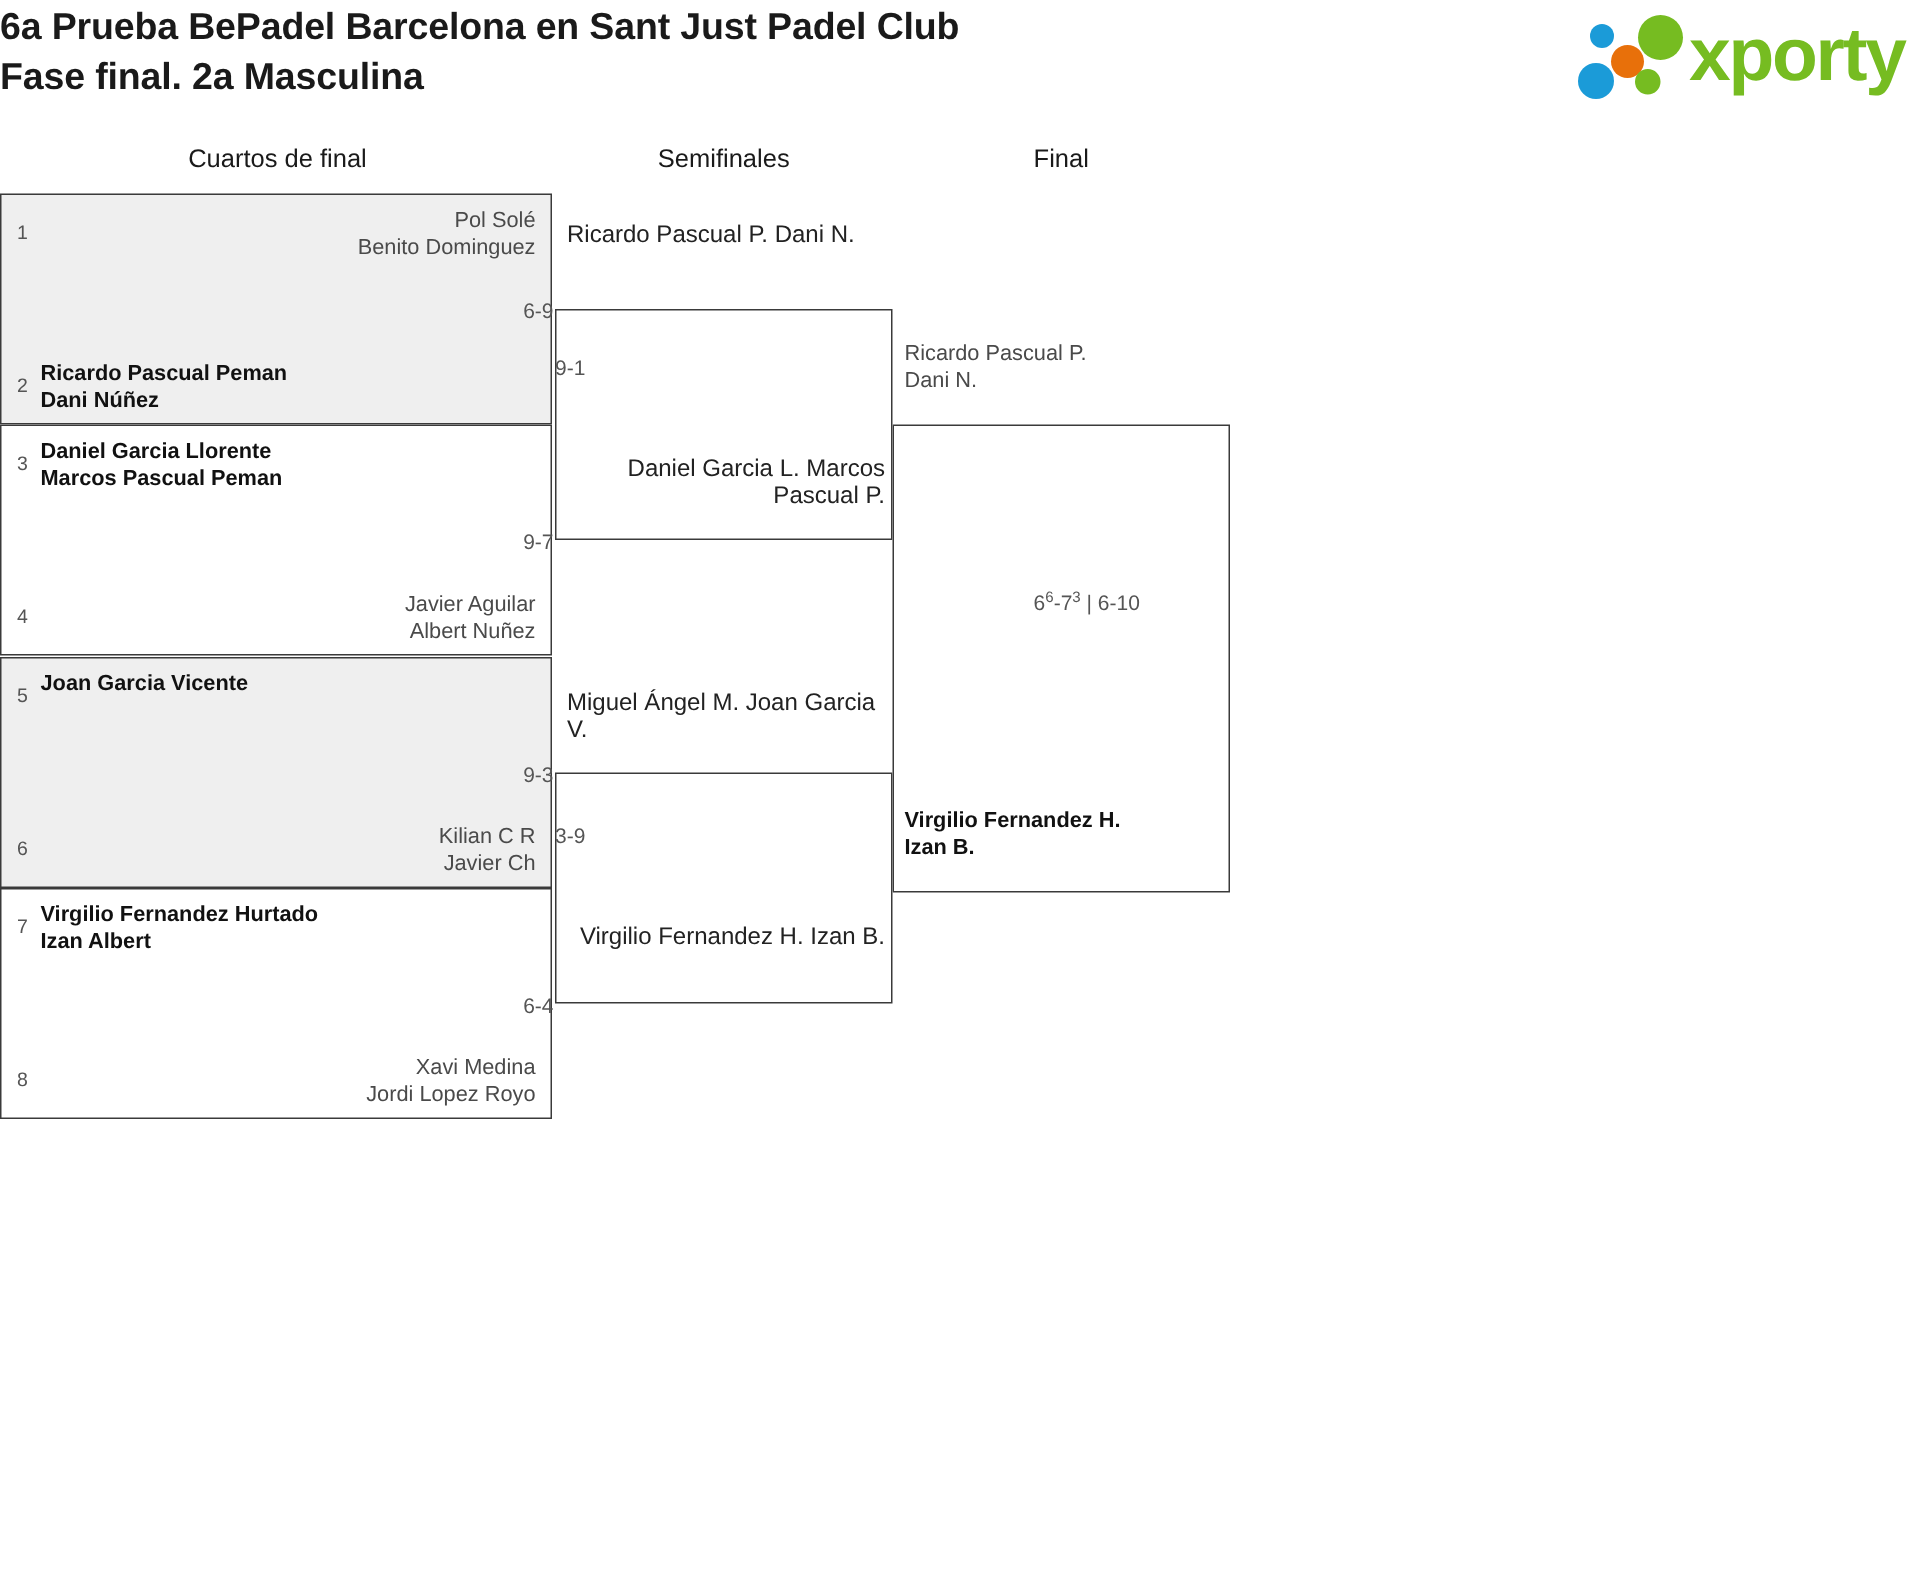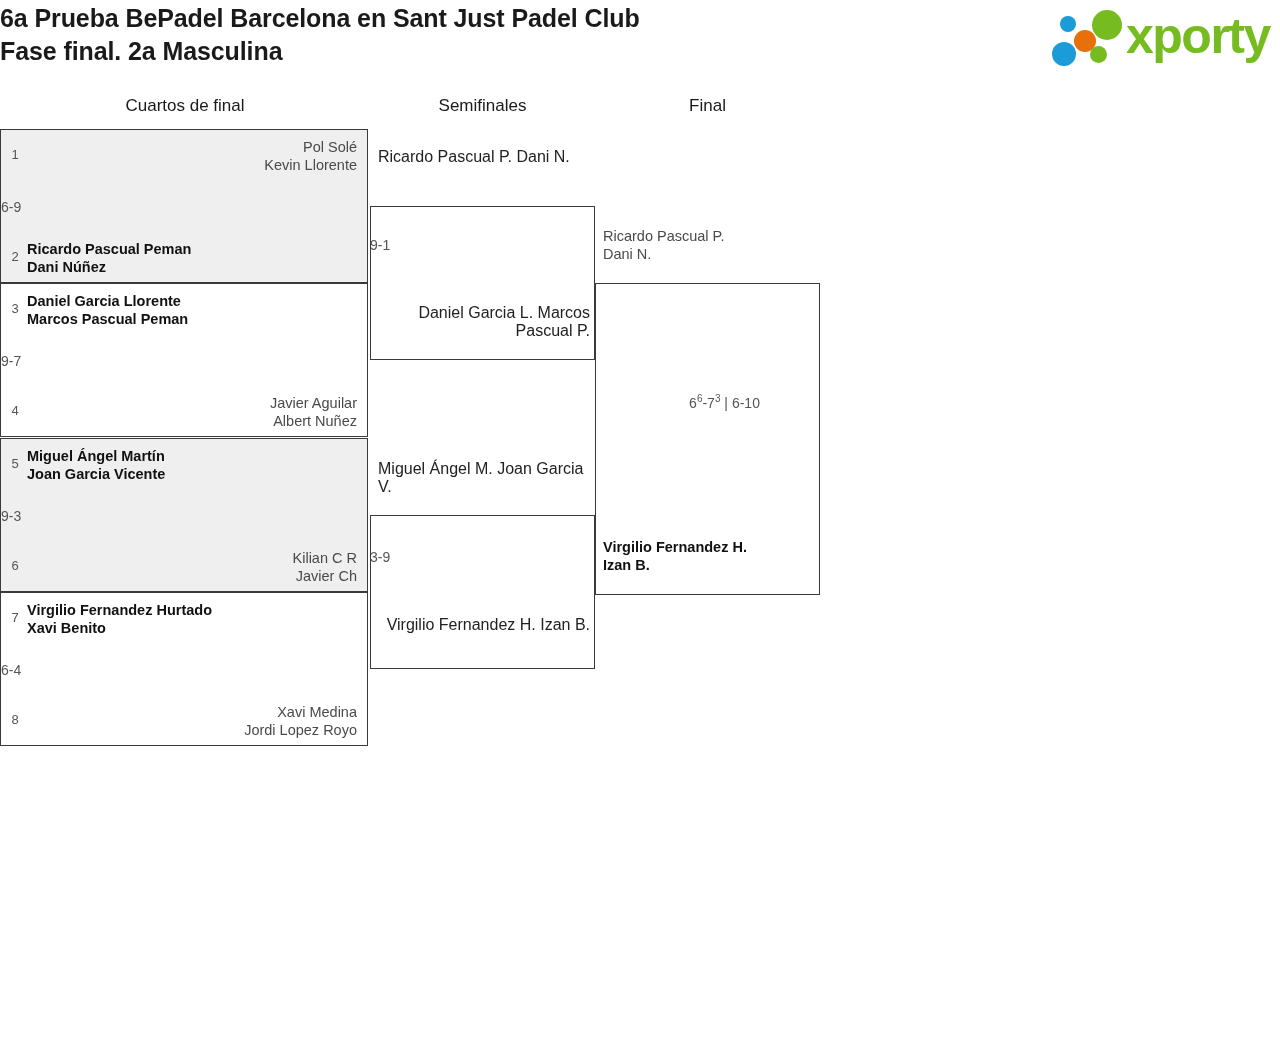--- a/index.html
+++ b/index.html
@@ -122,21 +122,21 @@
     width: 16px;
     text-align: center;
   }
   .seed.top    { top: 17px; }
   .seed.bottom { top: 119px; }
 
   .score {
     position: absolute;
     left: 0px;
     width: 368px;
-    text-align: left;
+    text-align: right;
     font-size: 14px;
     color: #555555;
     top: 69px;
   }
 
   
   .sf-match {
     position: absolute;
     left: 370px;
     width: 225px;
@@ -216,21 +216,21 @@
 <div class="round-header" id="rh-qf">Cuartos de final</div>
 <div class="round-header" id="rh-sf">Semifinales</div>
 <div class="round-header" id="rh-f">Final</div>
 
 <div id="bracket">
 
   <div class="qf-match shaded" id="qf1">
     <span class="seed top">1</span>
     <div class="team top lose">
       <span class="pl">Pol Solé</span>
-      <span class="pl">Kevin Llorente</span>
+      <span class="pl">Benito Dominguez</span>
     </div>
     <div class="score">6-9</div>
     <span class="seed bottom">2</span>
     <div class="team bottom win">
       <span class="pl">Ricardo Pascual Peman</span>
       <span class="pl">Dani Núñez</span>
     </div>
   </div>
 
   <div class="qf-match plain" id="qf2">
@@ -243,36 +243,35 @@
     <span class="seed bottom">4</span>
     <div class="team bottom lose">
       <span class="pl">Javier Aguilar</span>
       <span class="pl">Albert Nuñez</span>
     </div>
   </div>
 
   <div class="qf-match shaded" id="qf3">
     <span class="seed top">5</span>
     <div class="team top win">
-      <span class="pl">Miguel Ángel Martín</span>
       <span class="pl">Joan Garcia Vicente</span>
     </div>
     <div class="score">9-3</div>
     <span class="seed bottom">6</span>
     <div class="team bottom lose">
       <span class="pl">Kilian C R</span>
       <span class="pl">Javier Ch</span>
     </div>
   </div>
 
   <div class="qf-match plain" id="qf4">
     <span class="seed top">7</span>
     <div class="team top win">
       <span class="pl">Virgilio Fernandez Hurtado</span>
-      <span class="pl">Xavi Benito</span>
+      <span class="pl">Izan Albert</span>
     </div>
     <div class="score">6-4</div>
     <span class="seed bottom">8</span>
     <div class="team bottom lose">
       <span class="pl">Xavi Medina</span>
       <span class="pl">Jordi Lopez Royo</span>
     </div>
   </div>
 
   <div class="sf-match" id="sf1"></div>

